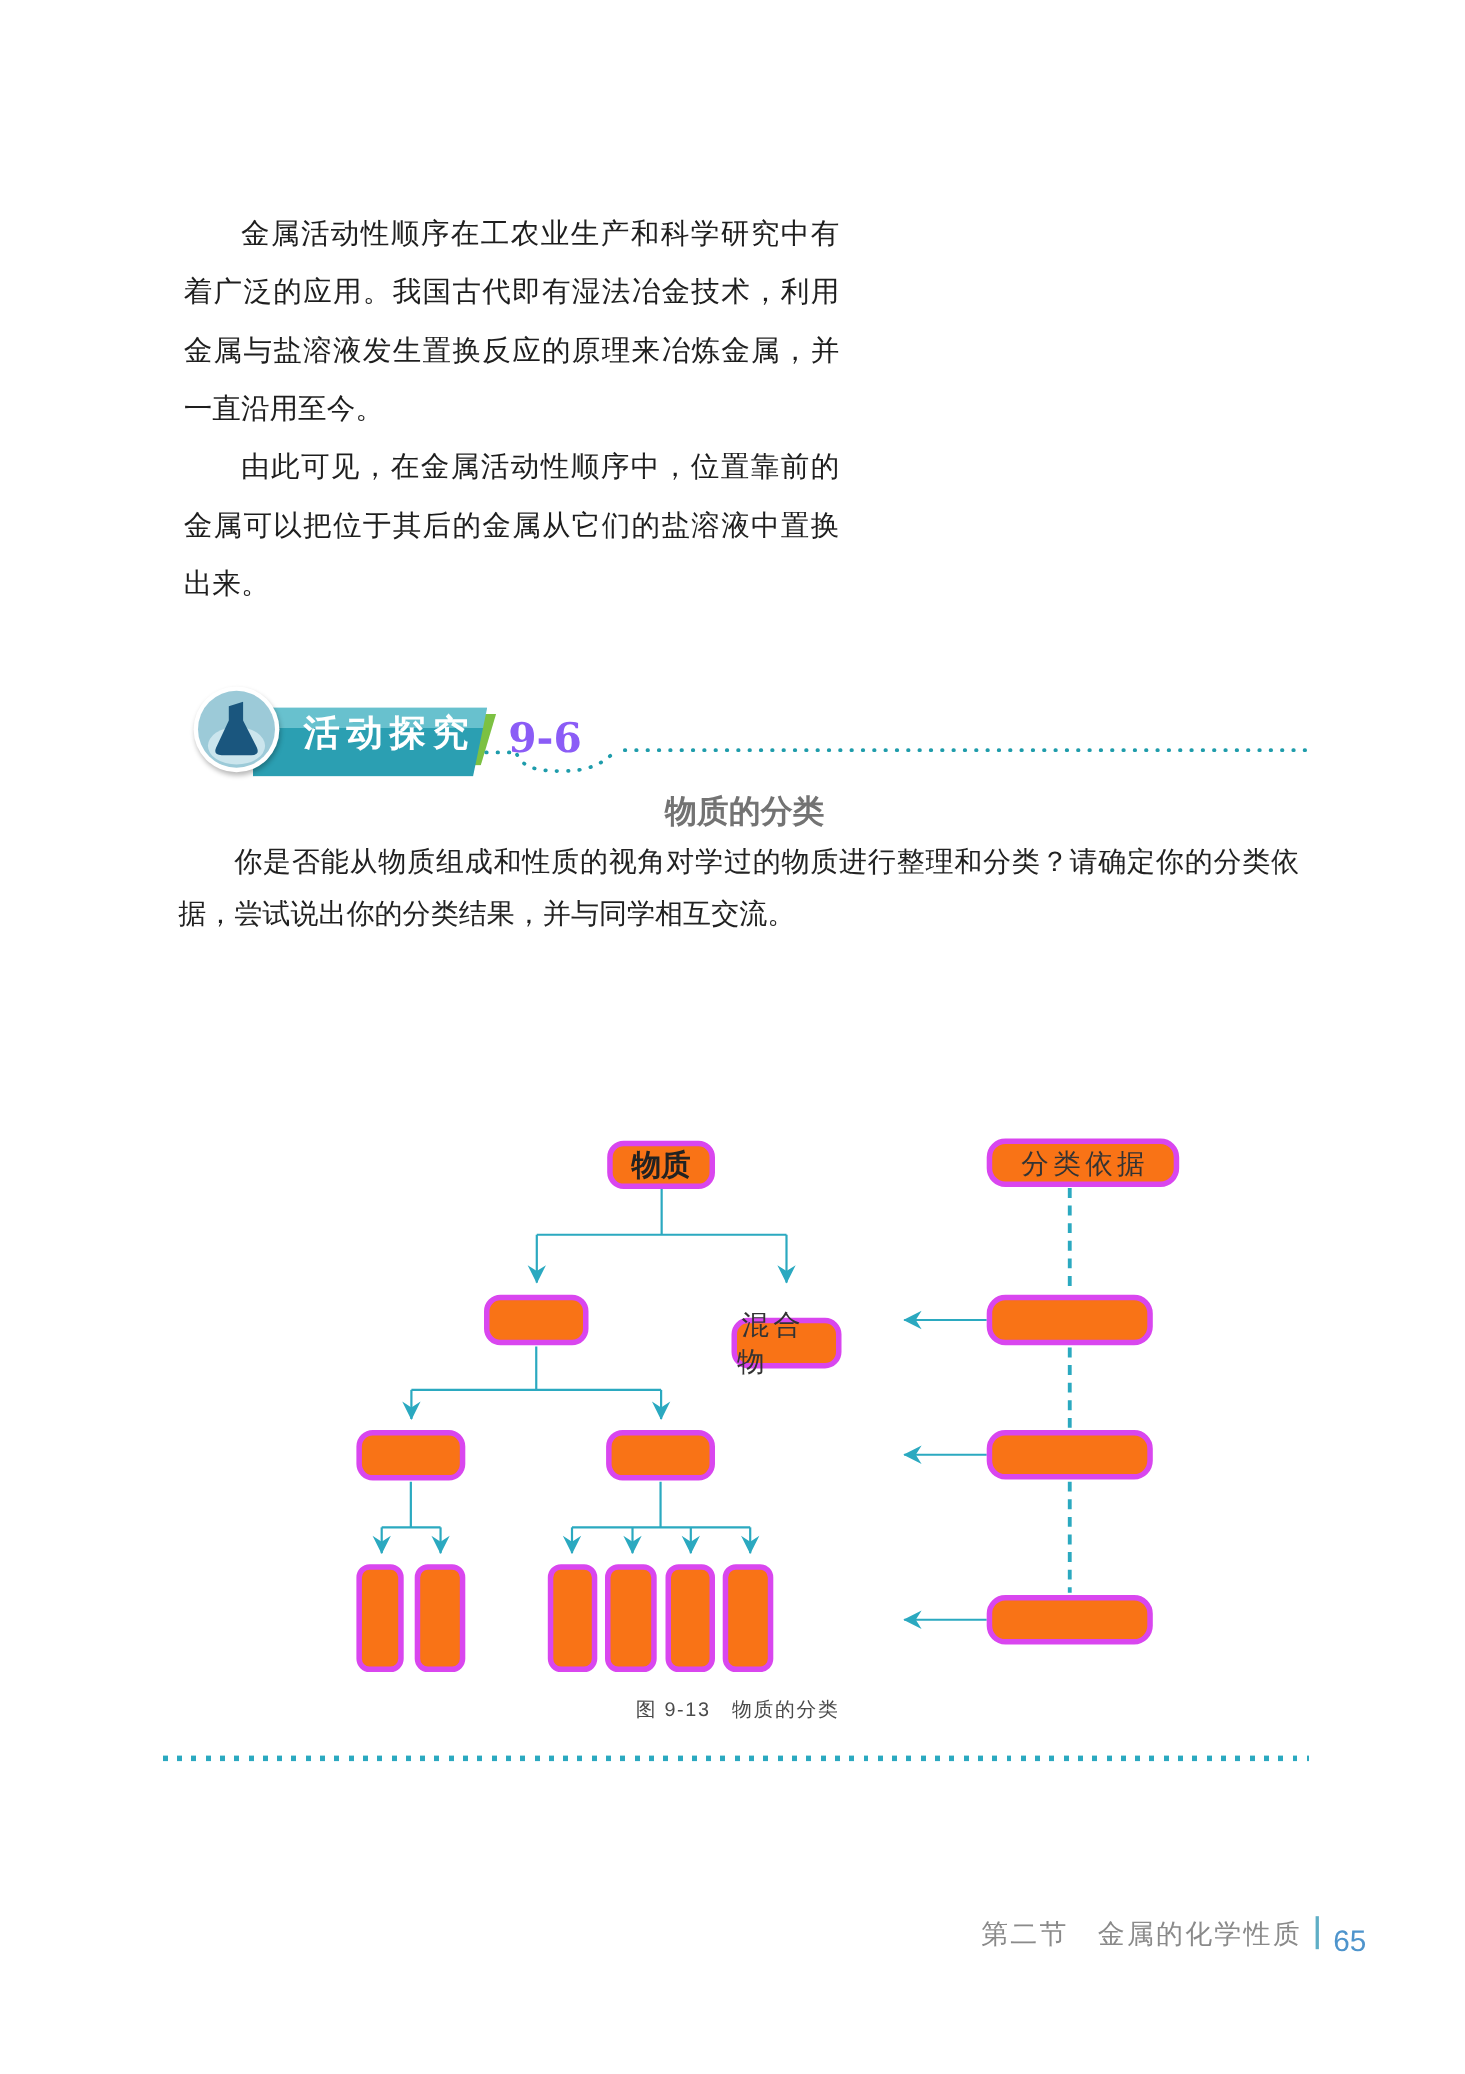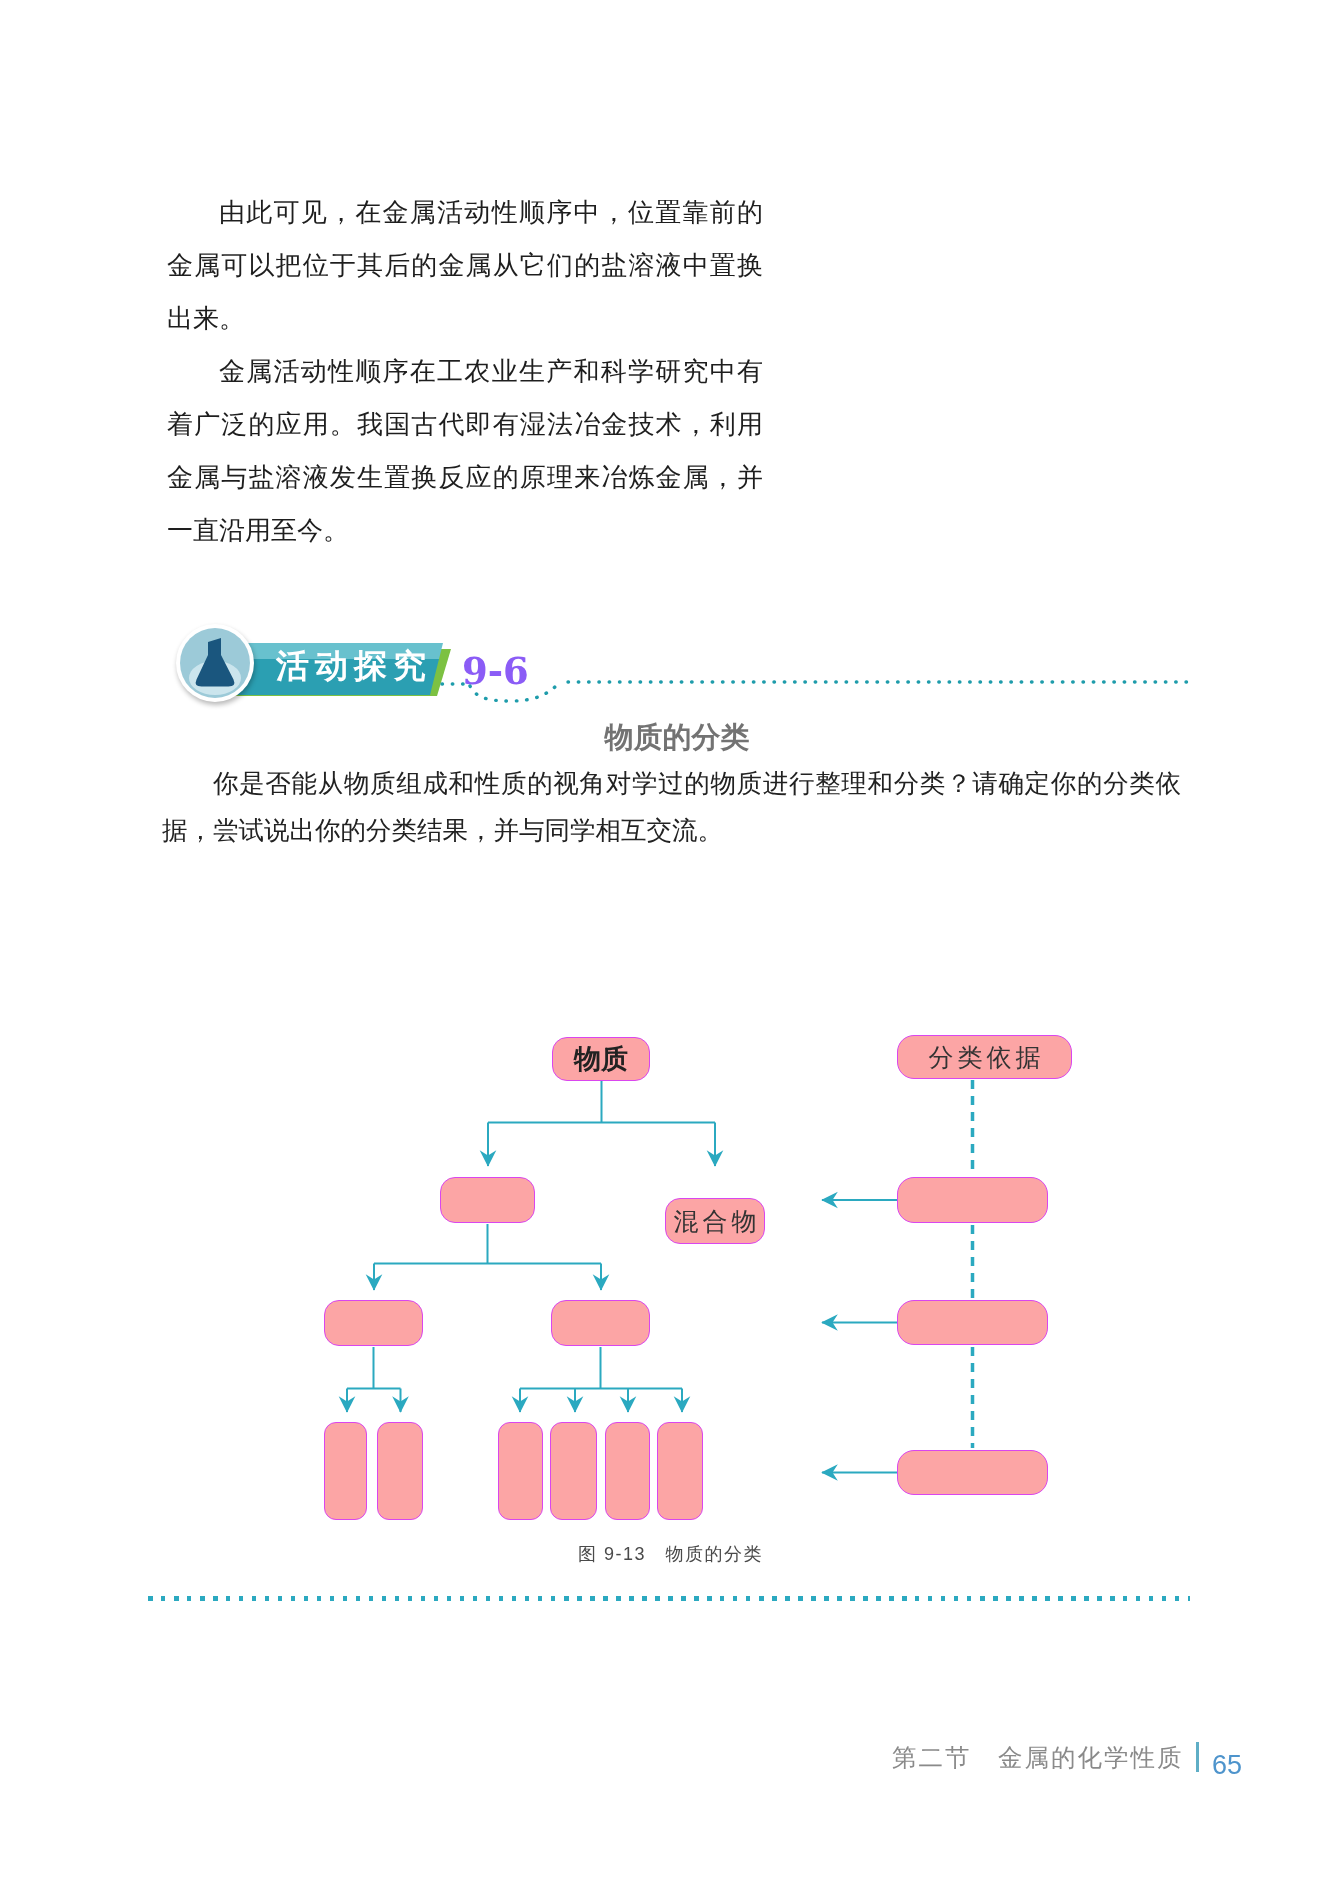--- a/index.html
+++ b/index.html
@@ -17,21 +17,21 @@
   }
   .intro p { margin:0; text-indent:2em; }
 
   
   .badge-green {
     position:absolute; left:232px; top:649px; width:219px; height:47px;
     background:#7cc142;
     clip-path:polygon(0 0, 100% 0, calc(100% - 14px) 100%, 0 100%);
   }
   .badge-banner {
-    position:absolute; left:230px; top:643px; width:213px; height:52px;
+    position:absolute; left:230px; top:643px; width:213px; height:63px;
     background:linear-gradient(180deg,#68c1ce 0%, #68c1ce 30%, #2b9fb2 30%, #2b9fb2 100%);
     clip-path:polygon(0 0, 100% 0, calc(100% - 13px) 100%, 0 100%);
   }
   .badge-banner span {
     display:block; padding-left:46px; line-height:46px;
     font-family:"Liberation Sans", sans-serif; font-weight:bold;
     font-size:33px; letter-spacing:6px; color:#ffffff;
   }
   .badge-circle {
     position:absolute; left:176px; top:624px; width:78px; height:78px;
@@ -62,22 +62,22 @@
   }
   .activity-text {
     position:absolute; left:162px; top:760px; width:1019px;
     font-size:25.5px; line-height:47px; text-align:justify; color:#222;
   }
   .activity-text p { margin:0; text-indent:2em; }
 
   
   .diagram-svg { position:absolute; left:0; top:1020px; pointer-events:none; }
   .dbox {
-    position:absolute; box-sizing:border-box; background:#fca5a5;
-    border:1px solid #d946ef; border-radius:15px;
+    position:absolute; box-sizing:border-box; background:#f97316;
+    border:5px solid #d946ef; border-radius:15px;
     display:flex; align-items:center; justify-content:center;
   }
   .dbox.tall { border-radius:12px; }
   .dbox.rcol { border-radius:17px; }
   .dbox .lbl-bold {
     font-family:"Liberation Sans", sans-serif; font-weight:bold;
     font-size:27px; color:#222;
   }
   .dbox .lbl-kai {
     font-family:"Liberation Serif", serif; font-size:25px;
@@ -104,22 +104,22 @@
   .footer .section { font-size:24.5px; letter-spacing:2px; color:#8a8a8a; }
   .footer .divider { width:2.5px; height:30px; background:#5faec6; margin:0 13px; }
   .footer .pnum { font-size:27px; color:#4e94cc;margin-top:16px; }
 </style>
 </head>
 <body>
 
 <div class="page">
 
   <div class="intro">
+    <p>金属活动性顺序在工农业生产和科学研究中有着广泛的应用。我国古代即有湿法冶金技术，利用金属与盐溶液发生置换反应的原理来冶炼金属，并一直沿用至今。</p>
     <p>由此可见，在金属活动性顺序中，位置靠前的金属可以把位于其后的金属从它们的盐溶液中置换出来。</p>
-    <p>金属活动性顺序在工农业生产和科学研究中有着广泛的应用。我国古代即有湿法冶金技术，利用金属与盐溶液发生置换反应的原理来冶炼金属，并一直沿用至今。</p>
   </div>
 
   <div class="badge-green"></div>
   <div class="badge-banner">
     <span>活动探究</span>
   </div>
   <div class="badge-circle">
     <div class="inner"></div>
     <svg width="44" height="56" viewBox="0 0 44 56">
       <path d="M15 7 L28 3 L28 20 L40.5 44.5 Q43.5 51.5 35.5 51.5 L8.5 51.5 Q0.5 51.5 3.5 44.5 L15 20 Z" fill="#1a567e"></path>

